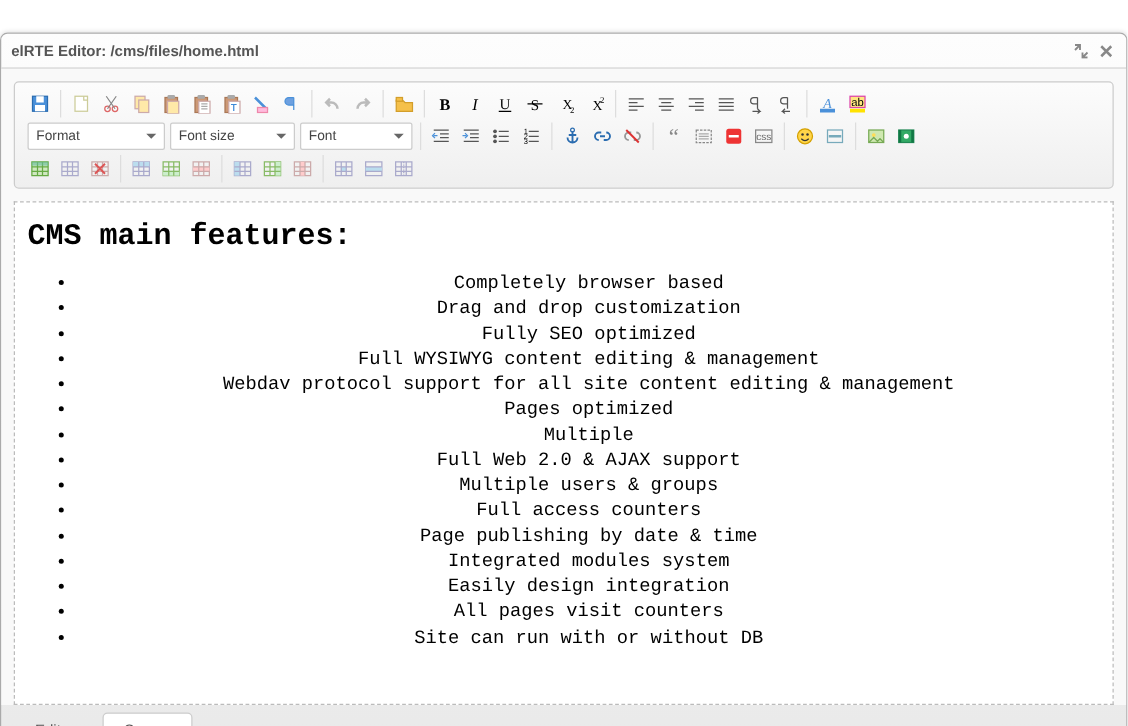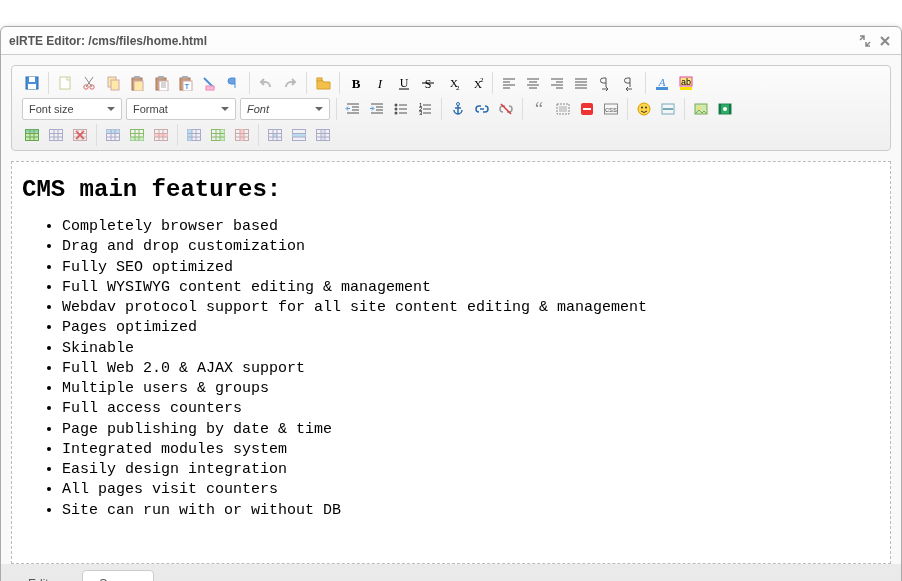--- a/index.html
+++ b/index.html
@@ -10,24 +10,24 @@
   .titlebar .winbtn { width: 16px; height: 16px; margin-left: 4px; color: #888; display: flex; align-items: center; justify-content: center; cursor: pointer; }
   .content { flex: 1; padding: 10px 10px 0 10px; display: flex; flex-direction: column; background: #f9f9f9; }
   .toolbar-wrap { border: 1px solid #ccc; border-radius: 4px; background: linear-gradient(#fcfcfc,#efefef); padding: 4px 4px 2px 4px; }
   .tb-row { display: flex; flex-wrap: wrap; align-items: center; }
   .tb-group { display: flex; border-left: 1px solid #ddd; padding: 0 4px; margin: 2px 0; }
   .tb-group:first-child { border-left: none; }
   .tb-btn { width: 22px; height: 22px; border: 1px solid transparent; border-radius: 2px; margin: 0 1px; display: flex; align-items: center; justify-content: center; cursor: pointer; background: transparent; }
   .tb-select { height: 22px; min-width: 110px; border: 1px solid #ccc; border-radius: 2px; background: #fff; padding: 0 18px 0 6px; margin: 0 2px; font-size: 11px; color: #444; display: flex; align-items: center; position: relative; cursor: pointer; }
   .tb-select::after { content: ""; position: absolute; right: 6px; top: 8px; border: 4px solid transparent; border-top-color: #666; }
   .tb-select.small { min-width: 100px; }
-  .tb-select.font { min-width: 90px; font-style: italic; }
+  .tb-select.font { min-width: 90px; }
   .editor-area { flex: 1; border: 1px dashed #bbb; margin-top: 10px; padding: 14px 10px; background: #fff; overflow: hidden; font-family: Liberation Mono, monospace; color: #000; }
   .editor-area h2 { font-size: 24px; font-weight: bold; margin-bottom: 14px; }
-  .editor-area ul { list-style: disc; padding-left: 40px; }
+  .editor-area ul { list-style: disc; padding-left: 40px; text-align: center; }
   .editor-area li { font-size: 15px; line-height: 1.35; }
   .tabs { display: flex; padding: 6px 10px 8px 10px; gap: 6px; }
   .tab { padding: 6px 16px; border: 1px solid transparent; border-radius: 4px; color: #555; cursor: pointer; font-size: 12px; }
   .tab.active { border-color: #ccc; background: #fff; }
   svg { display: block; }
 </style>
 </head>
 <body>
 
 <div class="window">
@@ -213,25 +213,25 @@
                 <rect x="2" y="2" width="12" height="9" fill="#ffe680" stroke="#d4a"></rect>
                 <text x="8" y="10" font-size="9" text-anchor="middle">ab</text>
                 <rect x="2" y="12" width="12" height="3" fill="#ffe200"></rect>
               </svg>
             </div>
         </div>
       </div>
 
       <div class="tb-row">
         <div class="tb-group">
+          <div class="tb-select">
+              <span>Format</span>
+            </div>
           <div class="tb-select small">
               <span>Font size</span>
-            </div>
-          <div class="tb-select">
-              <span>Format</span>
             </div>
           <div class="tb-select font">
               <span>Font</span>
             </div>
         </div>
         <div class="tb-group">
           <div class="tb-btn">
               <svg width="16" height="16">
                 <path d="M2 3h12M7 6h7M7 9h7M2 12h12" stroke="#555"></path>
                 <path d="M5 7.5 L2 7.5 M3 5.5 L1 7.5 L3 9.5" fill="none" stroke="#4a90d9"></path>
@@ -437,21 +437,21 @@
 
     <div class="editor-area">
       <h2>CMS main features:</h2>
       <ul id="feat-list">
           <li>Completely browser based</li>
           <li>Drag and drop customization</li>
           <li>Fully SEO optimized</li>
           <li>Full WYSIWYG content editing &amp; management</li>
           <li>Webdav protocol support for all site content editing &amp; management</li>
           <li>Pages optimized</li>
-          <li>Skinable</li>
+          <li>Multiple</li>
           <li>Full Web 2.0 &amp; AJAX support</li>
           <li>Multiple users &amp; groups</li>
           <li>Full access counters</li>
           <li>Page publishing by date &amp; time</li>
           <li>Integrated modules system</li>
           <li>Easily design integration</li>
           <li>All pages visit counters</li>
           <li>Site can run with or without DB</li>
         </ul>
     </div>

